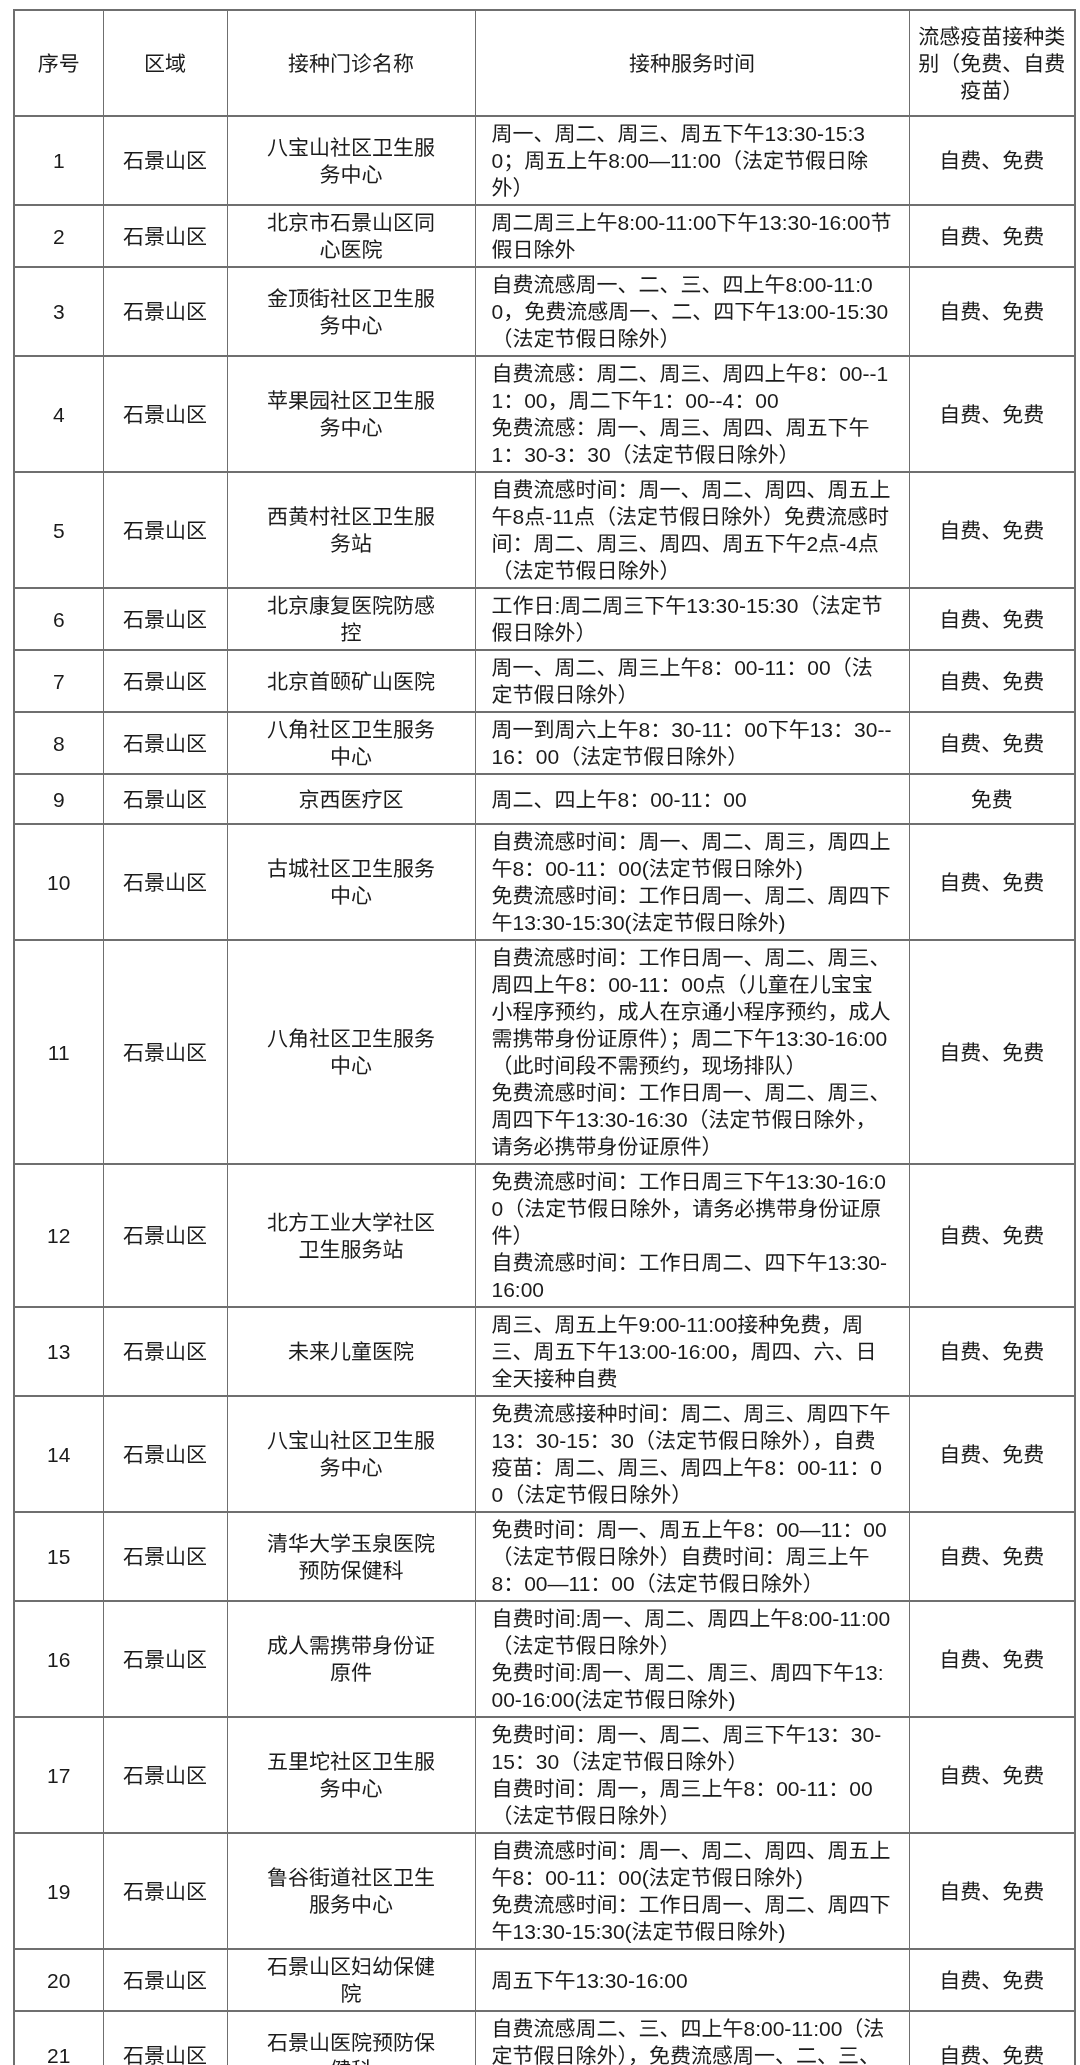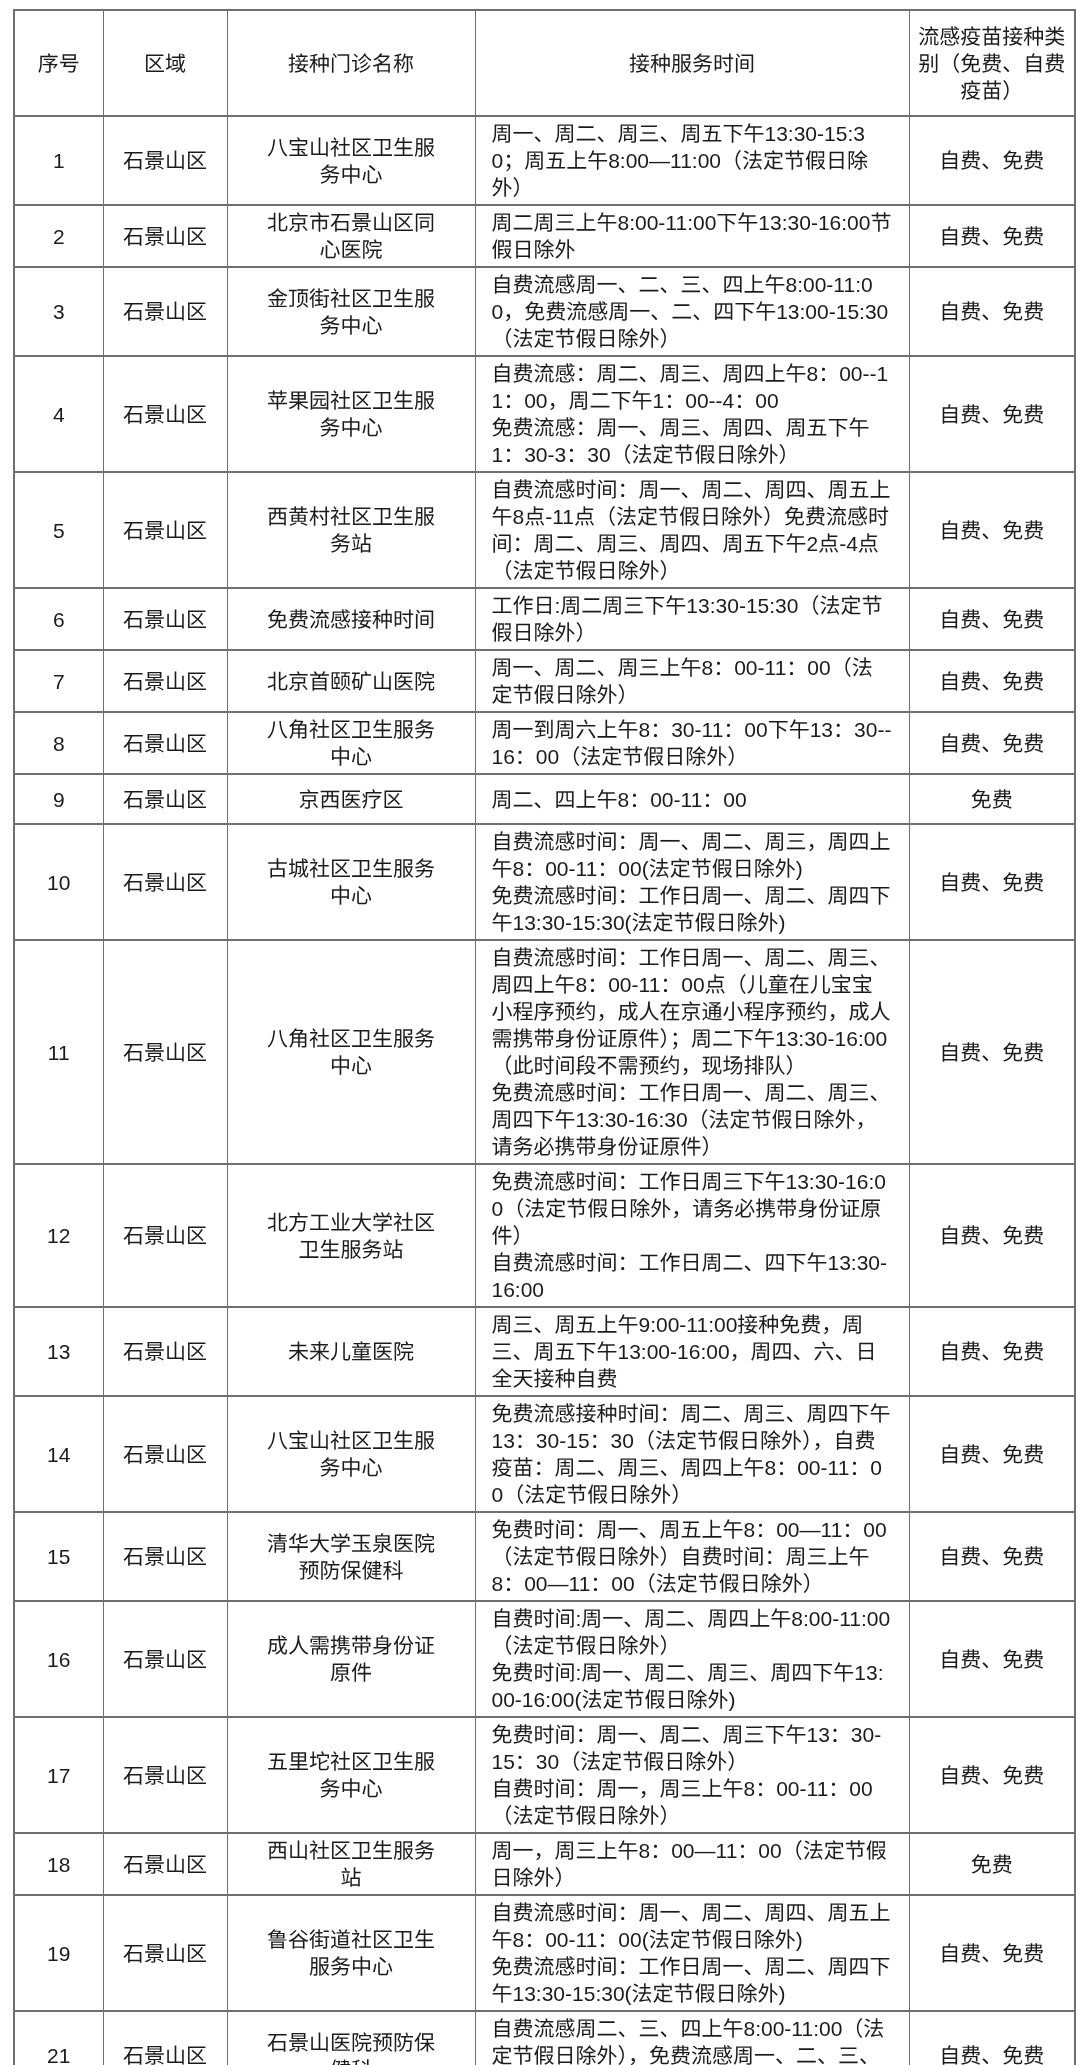--- a/index.html
+++ b/index.html
@@ -109,21 +109,21 @@
         <tr>
           <td class="c-no">5</td>
           <td class="c-region">石景山区</td>
           <td class="c-clinic">西黄村社区卫生服务站</td>
           <td class="c-time">自费流感时间：周一、周二、周四、周五上午8点-11点（法定节假日除外）免费流感时间：周二、周三、周四、周五下午2点-4点（法定节假日除外）</td>
           <td class="c-category">自费、免费</td>
         </tr>
         <tr>
           <td class="c-no">6</td>
           <td class="c-region">石景山区</td>
-          <td class="c-clinic">免费流感接种时间</td>
+          <td class="c-clinic">北京康复医院防感控</td>
           <td class="c-time">工作日:周二周三下午13:30-15:30（法定节假日除外）</td>
           <td class="c-category">自费、免费</td>
         </tr>
         <tr>
           <td class="c-no">7</td>
           <td class="c-region">石景山区</td>
           <td class="c-clinic">北京首颐矿山医院</td>
           <td class="c-time">周一、周二、周三上午8：00-11：00（法定节假日除外）</td>
           <td class="c-category">自费、免费</td>
         </tr>
@@ -196,32 +196,32 @@
         </tr>
         <tr>
           <td class="c-no">17</td>
           <td class="c-region">石景山区</td>
           <td class="c-clinic">五里坨社区卫生服务中心</td>
           <td class="c-time">免费时间：周一、周二、周三下午13：30-15：30（法定节假日除外）
 自费时间：周一，周三上午8：00-11：00（法定节假日除外）</td>
           <td class="c-category">自费、免费</td>
         </tr>
         <tr>
-          <td class="c-no">18</td>
-          <td class="c-region">石景山区</td>
-          <td class="c-clinic">西山社区卫生服务站</td>
-          <td class="c-time">周一，周三上午8：00—11：00（法定节假日除外）</td>
-          <td class="c-category">免费</td>
-        </tr>
-        <tr>
           <td class="c-no">19</td>
           <td class="c-region">石景山区</td>
           <td class="c-clinic">鲁谷街道社区卫生服务中心</td>
           <td class="c-time">自费流感时间：周一、周二、周四、周五上午8：00-11：00(法定节假日除外)
 免费流感时间：工作日周一、周二、周四下午13:30-15:30(法定节假日除外)</td>
+          <td class="c-category">自费、免费</td>
+        </tr>
+        <tr>
+          <td class="c-no">20</td>
+          <td class="c-region">石景山区</td>
+          <td class="c-clinic">石景山区妇幼保健院</td>
+          <td class="c-time">周五下午13:30-16:00</td>
           <td class="c-category">自费、免费</td>
         </tr>
         <tr>
           <td class="c-no">21</td>
           <td class="c-region">石景山区</td>
           <td class="c-clinic">石景山医院预防保健科</td>
           <td class="c-time">自费流感周二、三、四上午8:00-11:00（法定节假日除外），免费流感周一、二、三、四下午13:30-15:30（法定节假日除外）</td>
           <td class="c-category">自费、免费</td>
         </tr>
       </tbody>

